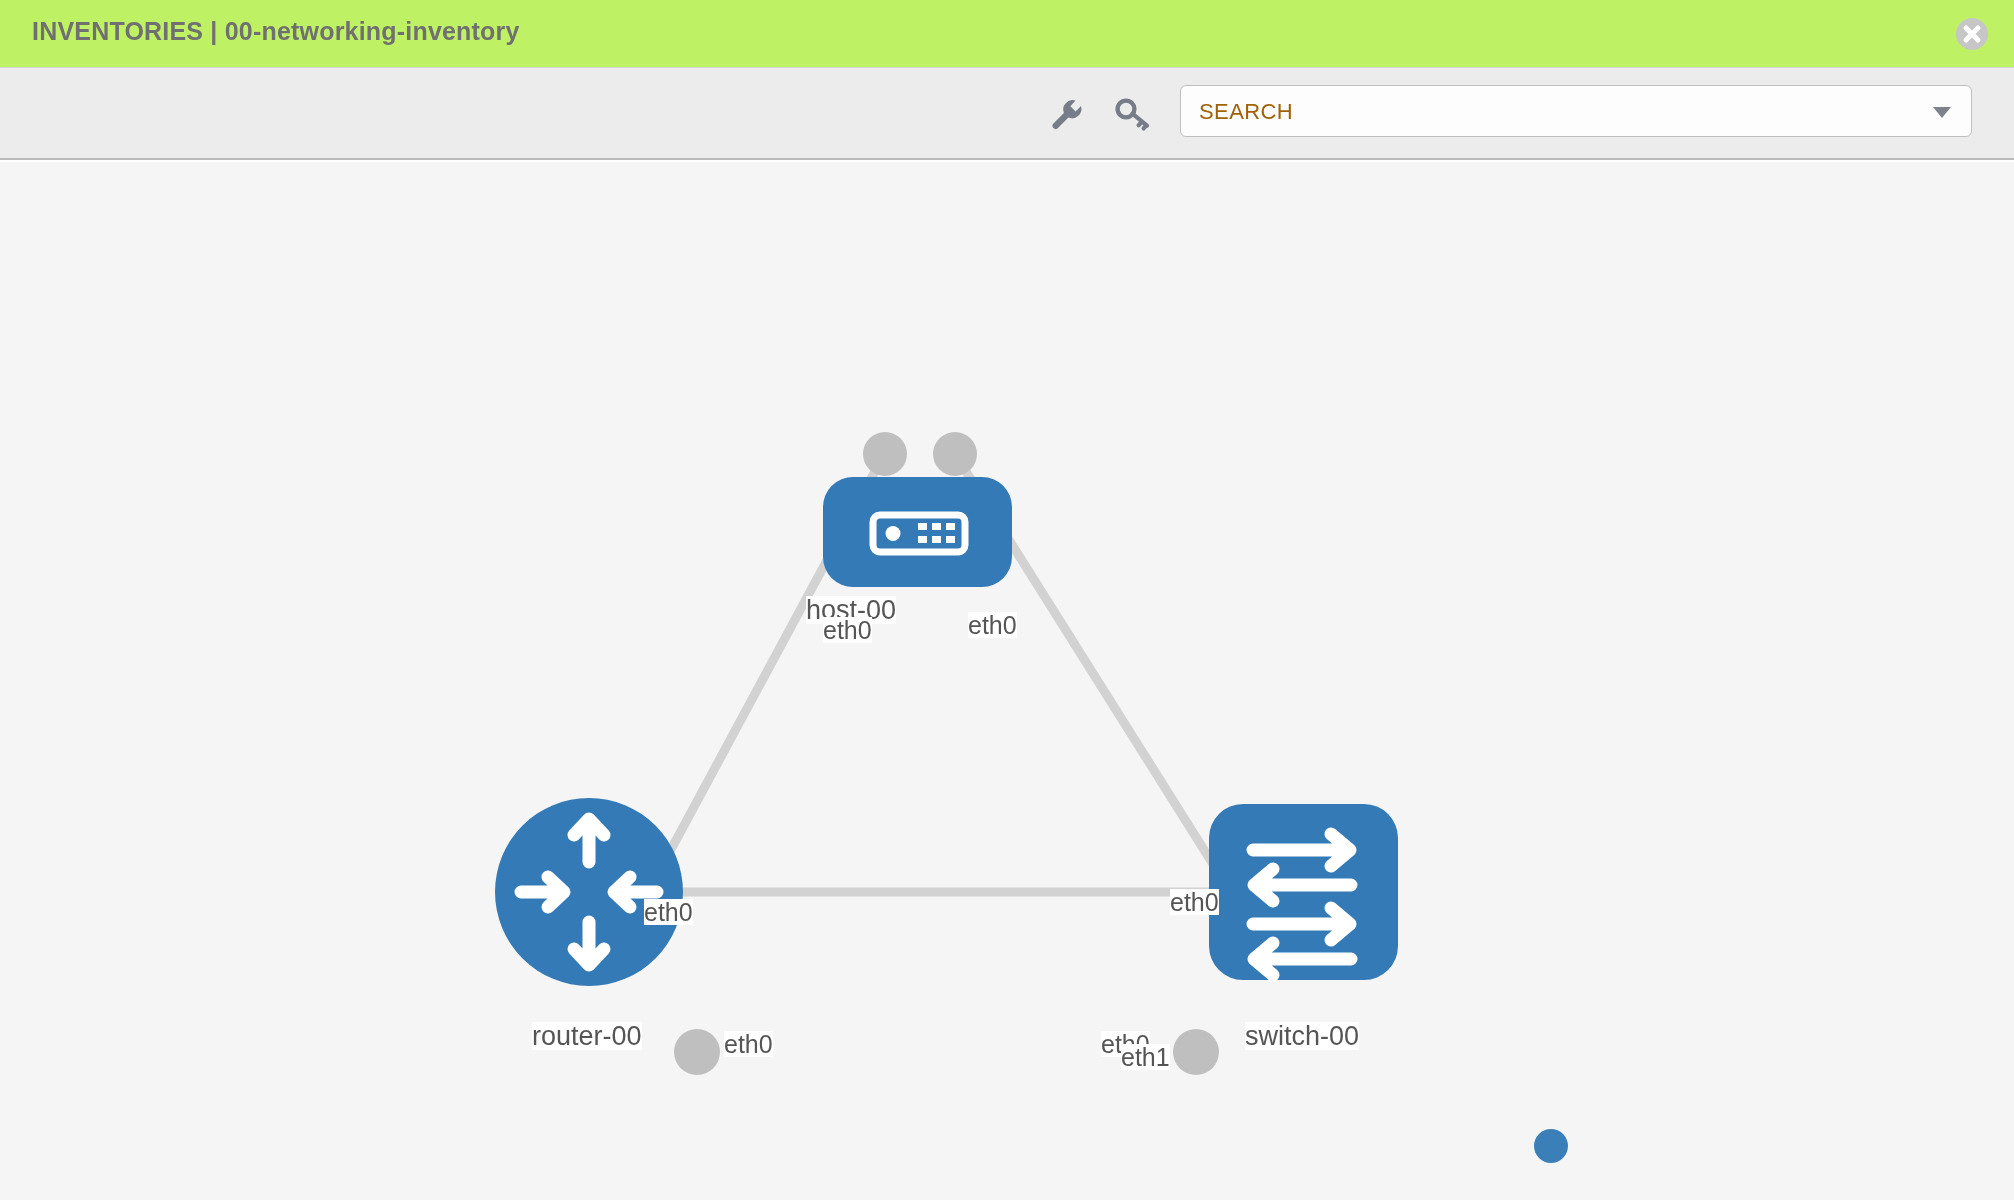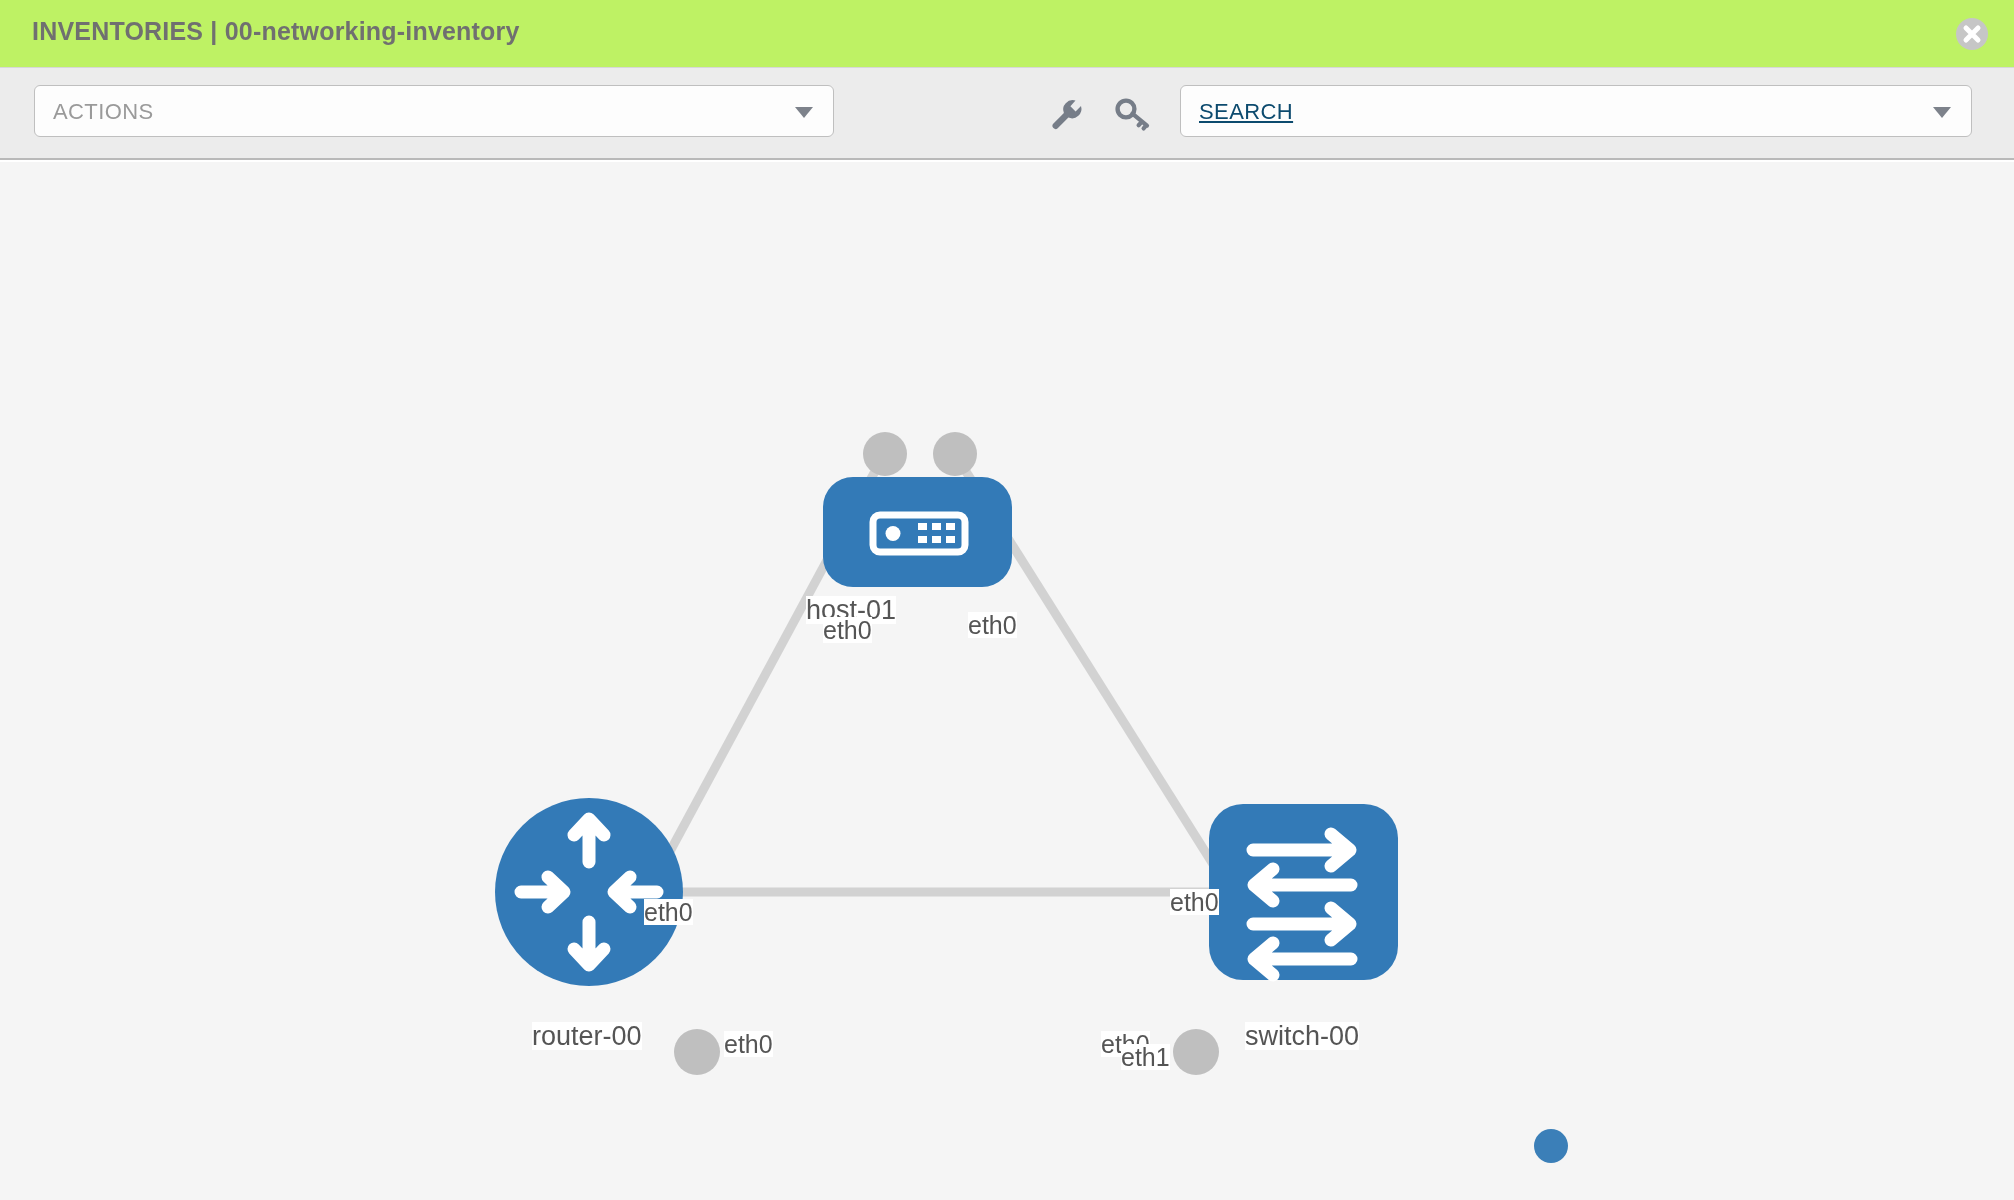--- a/index.html
+++ b/index.html
@@ -72,23 +72,22 @@
   .search-box {
     position: absolute; left: 1180px; top: 85px;
     width: 792px; height: 52px;
     background: #fdfdfd;
     border: 1px solid #bfbfbf;
     border-radius: 6px;
     cursor: text;
   }
   .search-label {
     position: absolute; left: 18px; top: 13px;
-    font-size: 22px; color: #0c4a6e;
+    font-size: 22px; color: #a16207;
     letter-spacing: 0.4px;
-    text-decoration: underline;
   }
 
   
   .canvas {
     position: absolute; left: 0; top: 162px;
     width: 2014px; height: 1038px;
     background: #f5f5f5;
     overflow: hidden;
   }
   .canvas svg { position: absolute; left: 0; top: 0; }
@@ -151,24 +150,20 @@
     <div class="header-title">INVENTORIES | 00-networking-inventory</div>
     <div class="close-btn">
       <svg width="32" height="32" viewBox="0 0 32 32" aria-hidden="true">
         <path d="M10 10 L22 22 M22 10 L10 22" stroke="#ffffff" stroke-width="5" stroke-linecap="round"></path>
       </svg>
     </div>
   </div>
 
   <div class="toolbar"></div>
 
-  <div class="actions-select">
-    <span class="actions-label">ACTIONS</span>
-    <span class="caret"></span>
-  </div>
 
   <div class="tool-icon wrench">
     <svg width="42" height="42" viewBox="0 0 42 42" aria-hidden="true">
       <path d="M31.5 8.5 a9.5 9.5 0 0 0 -11.6 12.6 L9.2 31.8 a3.2 3.2 0 0 0 4.5 4.5 L24.4 25.6 A9.5 9.5 0 0 0 37 14 l-5.4 5.4 -5.2 -5.2 z" fill="#767d88"></path>
     </svg>
   </div>
 
   <div class="tool-icon key">
     <svg width="42" height="42" viewBox="0 0 42 42" aria-hidden="true">
       <circle cx="14" cy="17" r="8.4" fill="none" stroke="#767d88" stroke-width="4.4"></circle>
@@ -231,21 +226,21 @@
         <rect x="1209" y="642" width="189" height="176" rx="34" ry="34" fill="#337ab7"></rect>
         <g stroke="#ffffff" stroke-width="13" stroke-linecap="round" stroke-linejoin="round" fill="none">
           <path d="M1253 688 L1348 688 M1331 672 L1350 688 L1331 704"></path>
           <path d="M1351 723 L1256 723 M1273 707 L1254 723 L1273 739"></path>
           <path d="M1253 762 L1348 762 M1331 746 L1350 762 L1331 778"></path>
           <path d="M1351 797 L1256 797 M1273 781 L1254 797 L1273 813"></path>
         </g>
       </g>
     </svg>
 
-    <div class="glabel node-name" style="left:806px; top:434px;">host-01</div>
+    <div class="glabel node-name" style="left:806px; top:434px;">host-00</div>
     <div class="glabel node-name" style="left:532px; top:860px;">router-00</div>
     <div class="glabel node-name" style="left:1245px; top:860px;">switch-00</div>
 
     <div class="glabel port-name" style="left:823px; top:455px;">eth0</div>
     <div class="glabel port-name" style="left:968px; top:450px;">eth0</div>
     <div class="glabel port-name" style="left:644px; top:737px;">eth0</div>
     <div class="glabel port-name" style="left:1170px; top:727px;">eth0</div>
     <div class="glabel port-name" style="left:724px; top:869px;">eth0</div>
     <div class="glabel port-name" style="left:1101px; top:869px;">eth0</div>
     <div class="glabel port-name" style="left:1121px; top:882px;">eth1</div>

